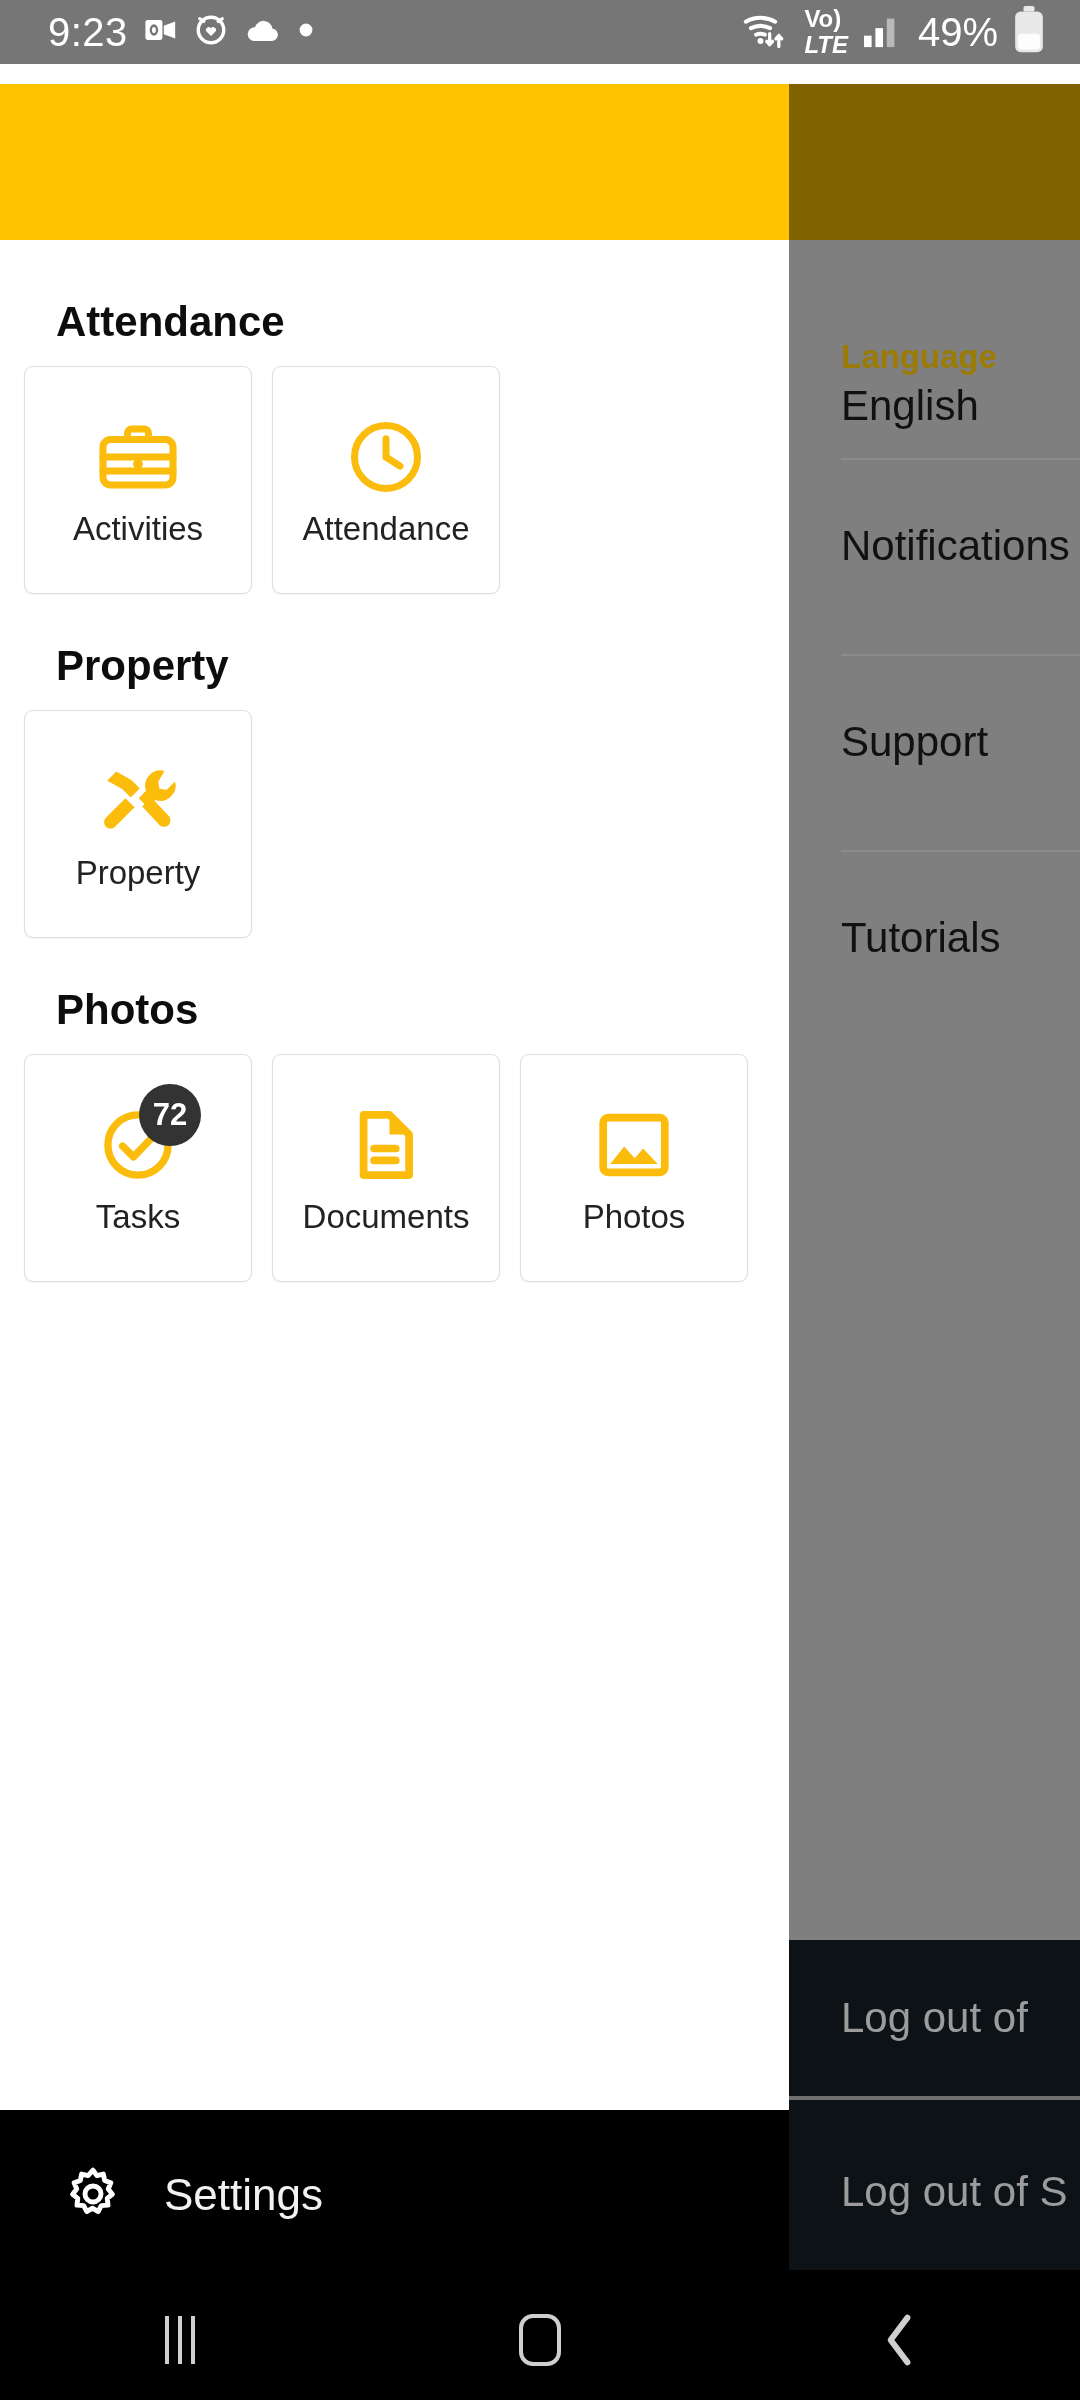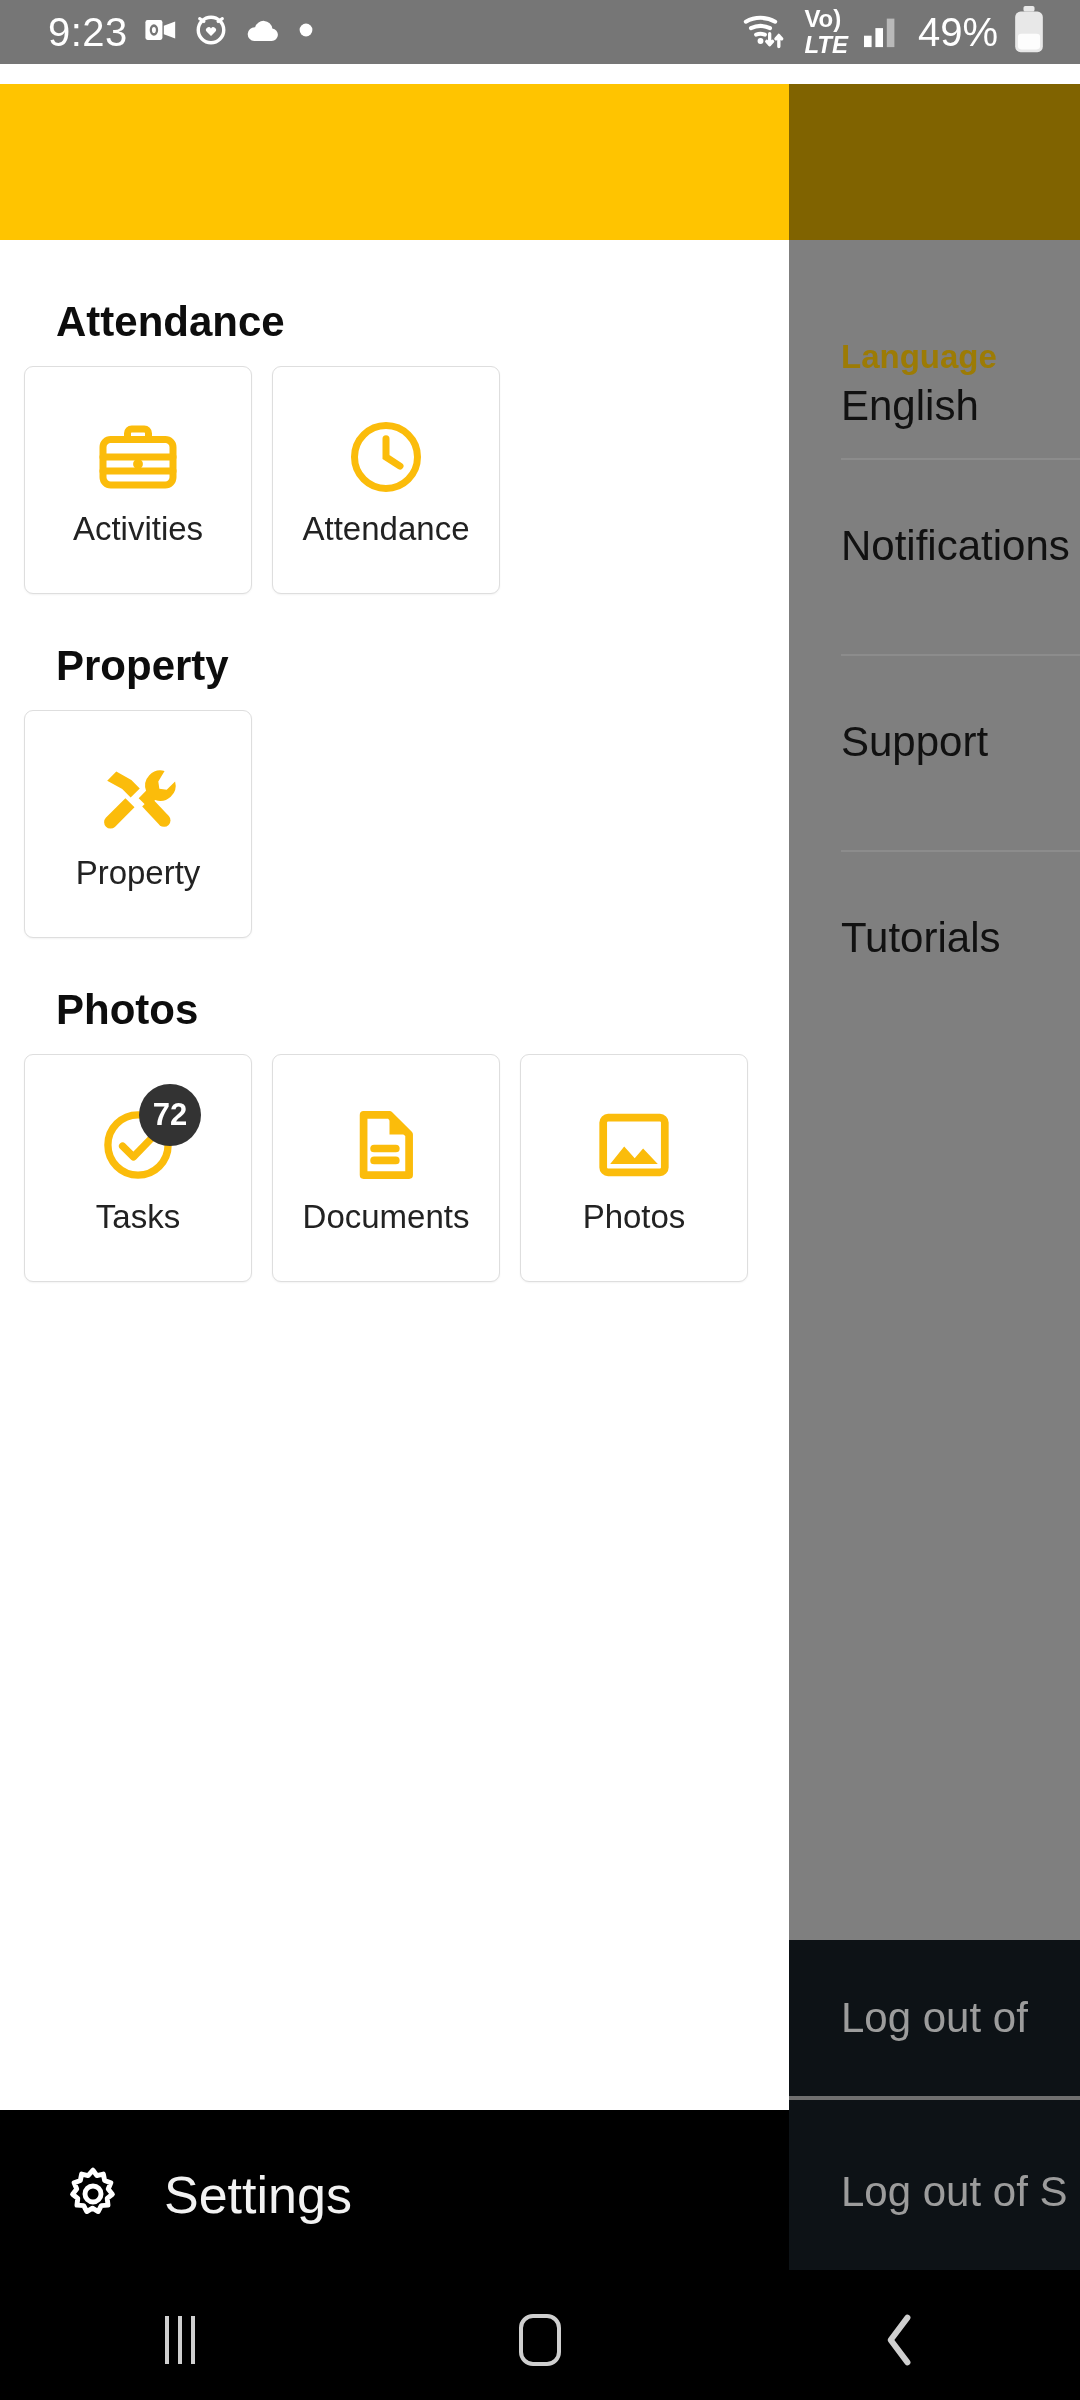--- a/index.html
+++ b/index.html
@@ -76,21 +76,21 @@
     background:#333333; color:#ffffff; font-size:31px; font-weight:700;
     display:flex; align-items:center; justify-content:center;
   }
 
   
   .bottombar{
     position:absolute; left:0; top:2110px; width:1080px; height:170px;
     background:#000000; display:flex; align-items:center; padding:0 62px;
   }
   .bb-gear{ width:62px; height:62px; }
-  .bb-label{ font-size:52px; color:#f2f2f2; margin-left:40px; }
+  .bb-label{ font-size:44px; color:#f2f2f2; margin-left:40px; }
   .bb-list{ margin-left:auto; width:52px; height:46px; }
 
   
   .navbar{
     position:absolute; left:0; top:2280px; width:1080px; height:120px;
     background:#000; display:flex; align-items:center;
   }
   .nav-btn{ flex:1; display:flex; align-items:center; justify-content:center; }
   .nav-recents{ display:flex; gap:9px; }
   .nav-recents i{ display:block; width:4px; height:48px; background:#cfcfcf; }

